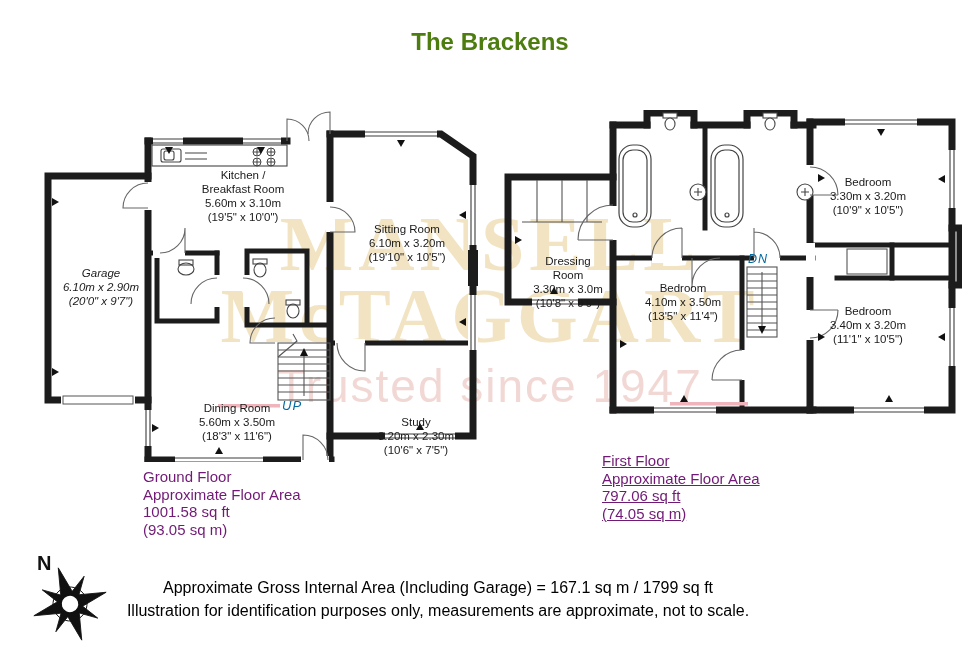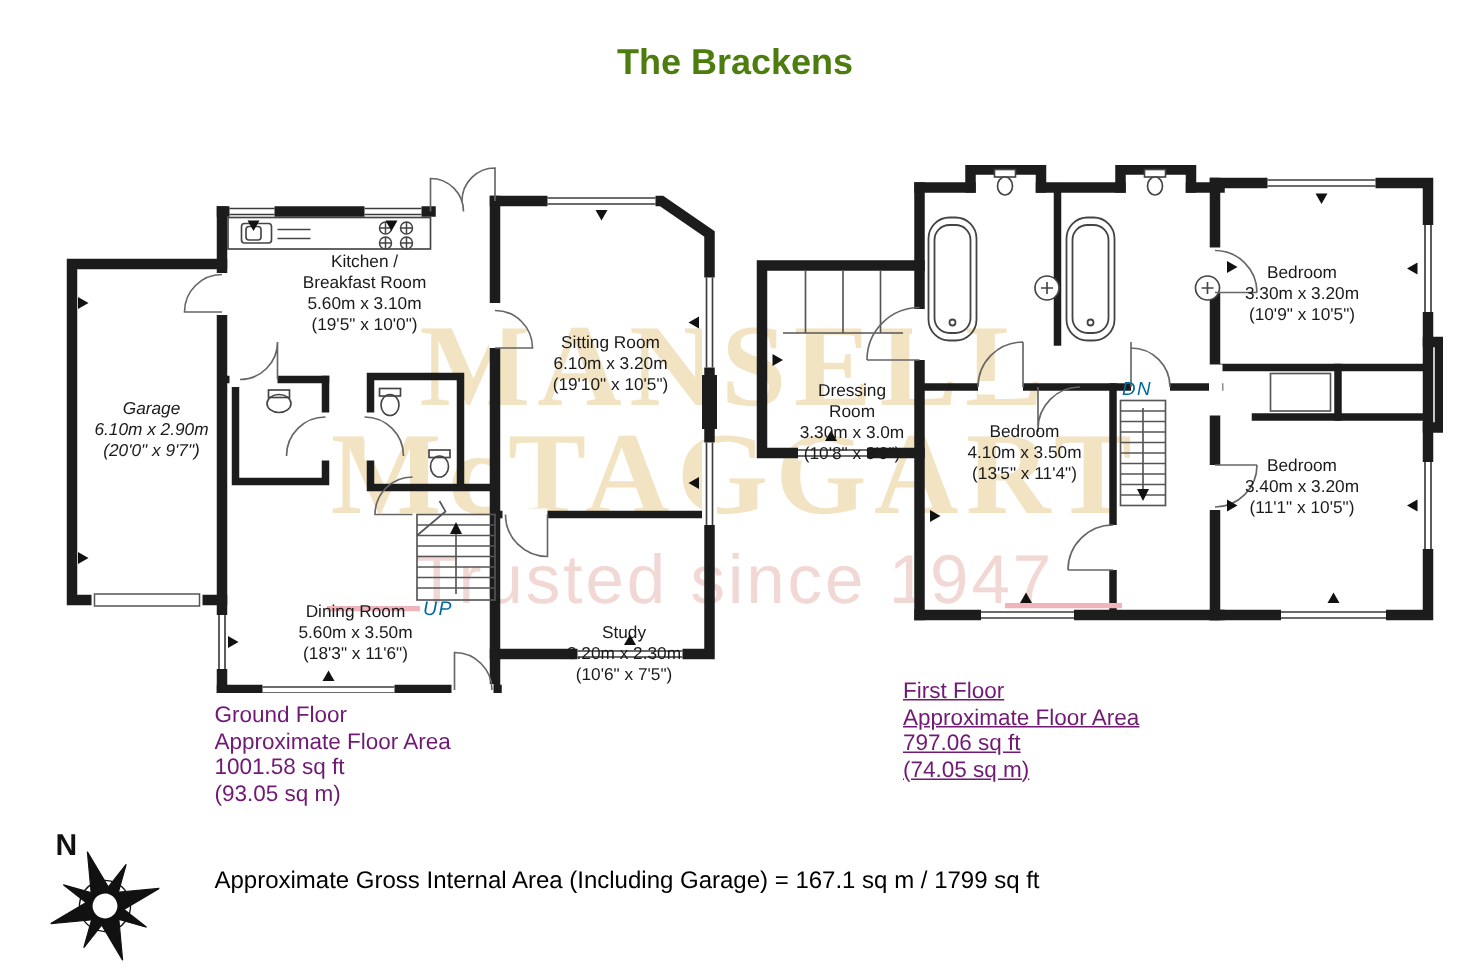--- a/index.html
+++ b/index.html
@@ -12,21 +12,21 @@
              line-height:72px;font-size:78px;letter-spacing:5px;user-select:none;}
   .watermark .tagline{font-family:"Liberation Sans",sans-serif;font-weight:normal;
              font-size:46px;letter-spacing:2px;color:#f2d8d5;line-height:52px;margin-top:8px;}
   .plan{position:absolute;z-index:2;}
   .rlabel{position:absolute;z-index:3;width:140px;transform:translateX(-50%);
           text-align:center;font-size:11.5px;line-height:14px;color:#1a1a1a;white-space:pre-line;}
   .slabel{position:absolute;z-index:3;font-size:13px;color:#0369a1;letter-spacing:1px;font-style:italic;}
   .caption{position:absolute;z-index:3;width:230px;transform:translateX(-50%);text-align:left;
            font-size:15px;line-height:17.5px;color:#701a75;white-space:pre-line;}
   .footer{position:absolute;top:576px;left:0;width:836px;text-align:center;z-index:4;
-          font-size:16px;line-height:23px;color:#000;}
+          font-size:16px;line-height:23px;color:#000;padding-left:20px;}
   .compass{position:absolute;left:25px;top:548px;z-index:3;}
 </style>
 </head>
 <body>
 
 <div class="title">The Brackens</div>
 
 <div class="watermark">
   <div>MANSELL</div>
   <div>McTAGGART</div>
@@ -331,13 +331,14 @@
       <polygon points="67,78 55,60 49,66"></polygon>
       <polygon points="23,78 41,66 35,60"></polygon>
       <polygon points="23,34 35,52 41,46"></polygon>
     </g>
     <circle cx="45" cy="56" r="9" fill="#fff" stroke="#111" stroke-width="1.5"></circle>
   </g>
 </svg>
 
 <div class="footer">
   <div>Approximate Gross Internal Area (Including Garage) = 167.1 sq m / 1799 sq ft</div>
+  <div>Illustration for identification purposes only, measurements are approximate, not to scale.</div>
 </div>
 
 </body></html>

